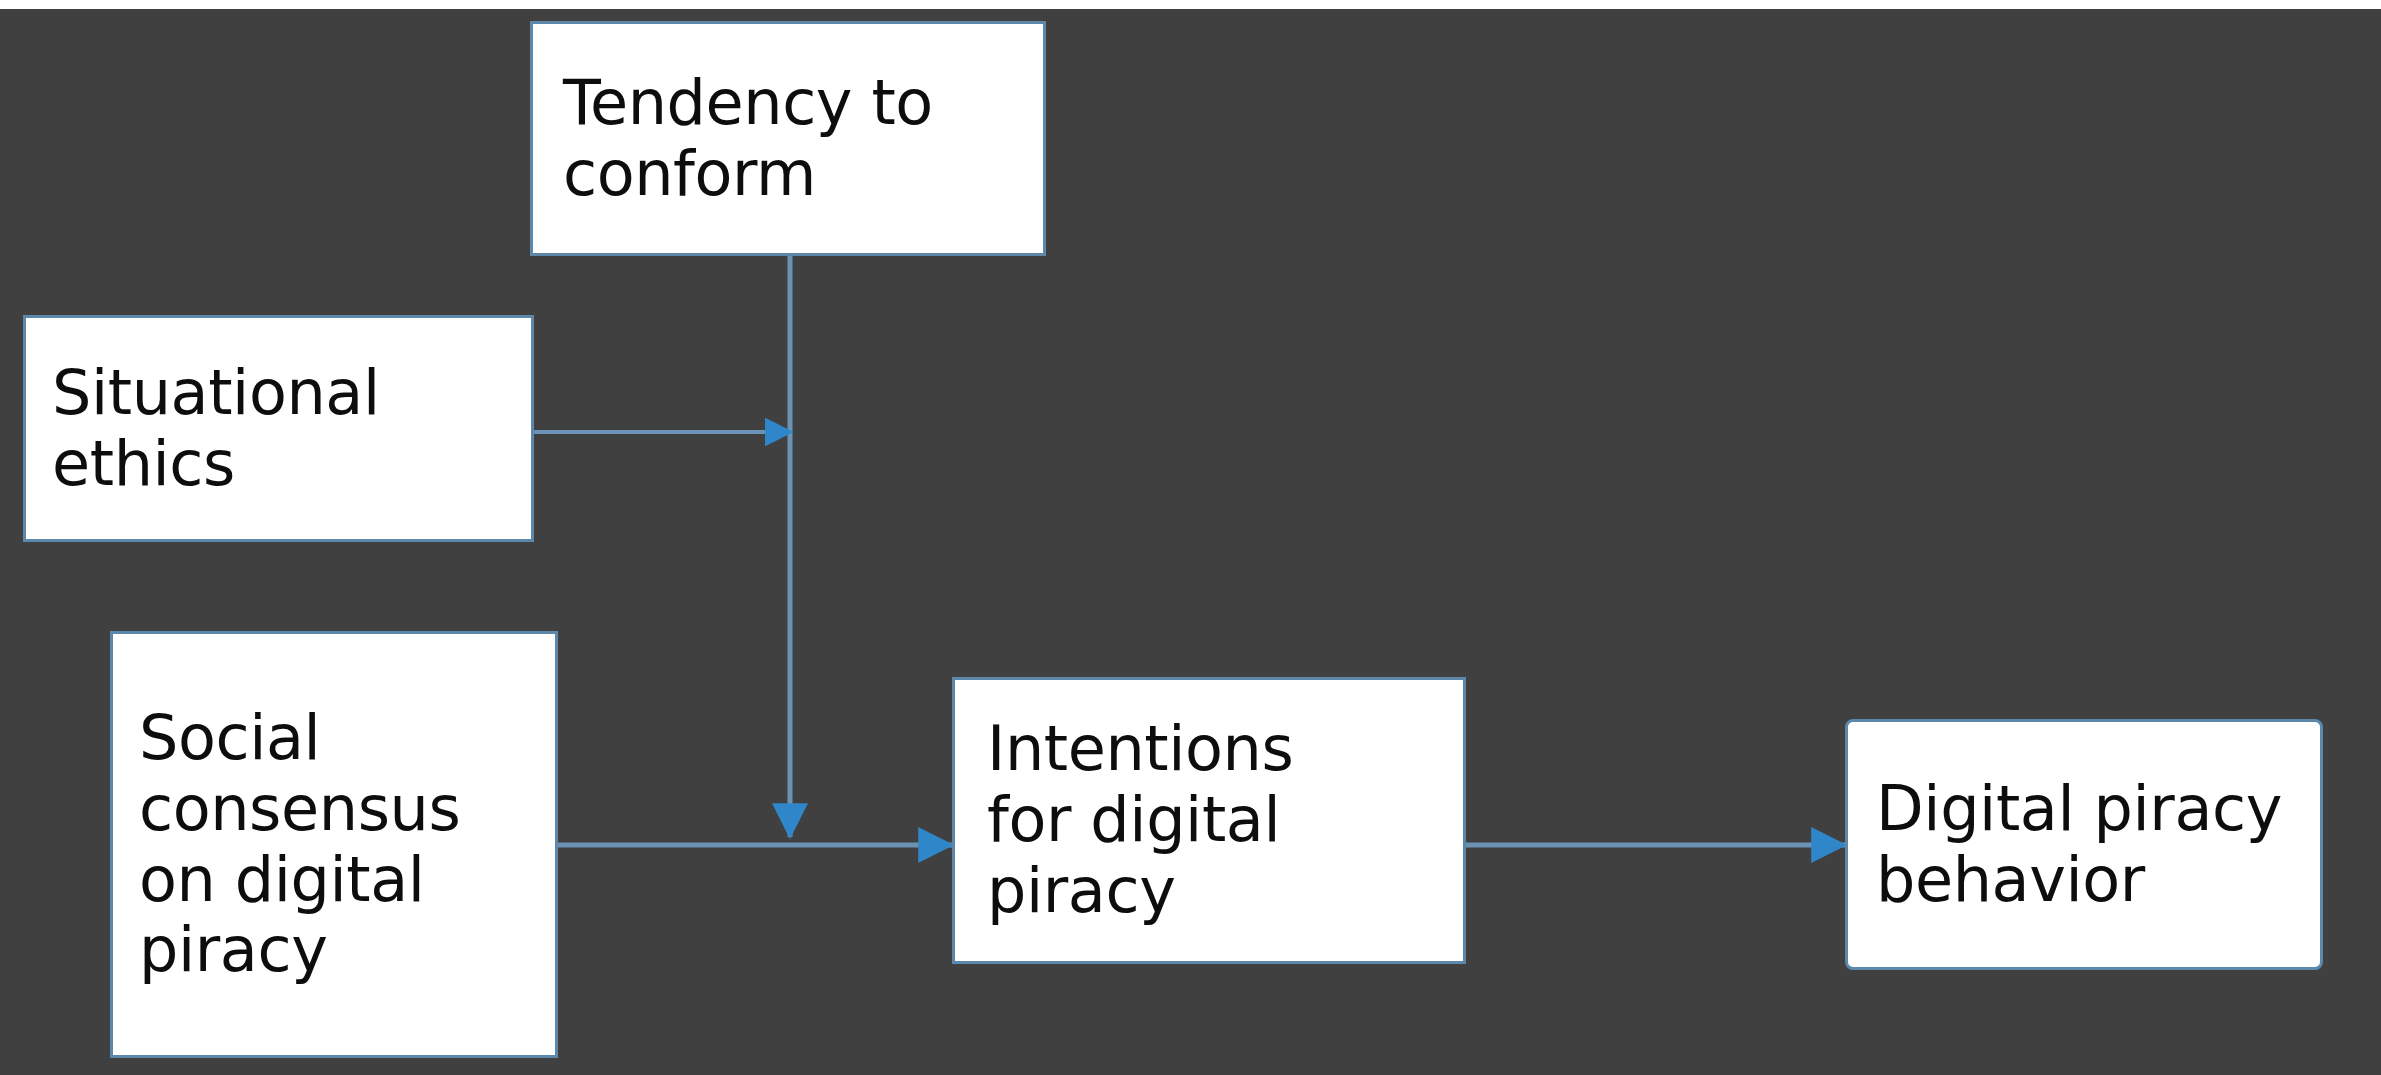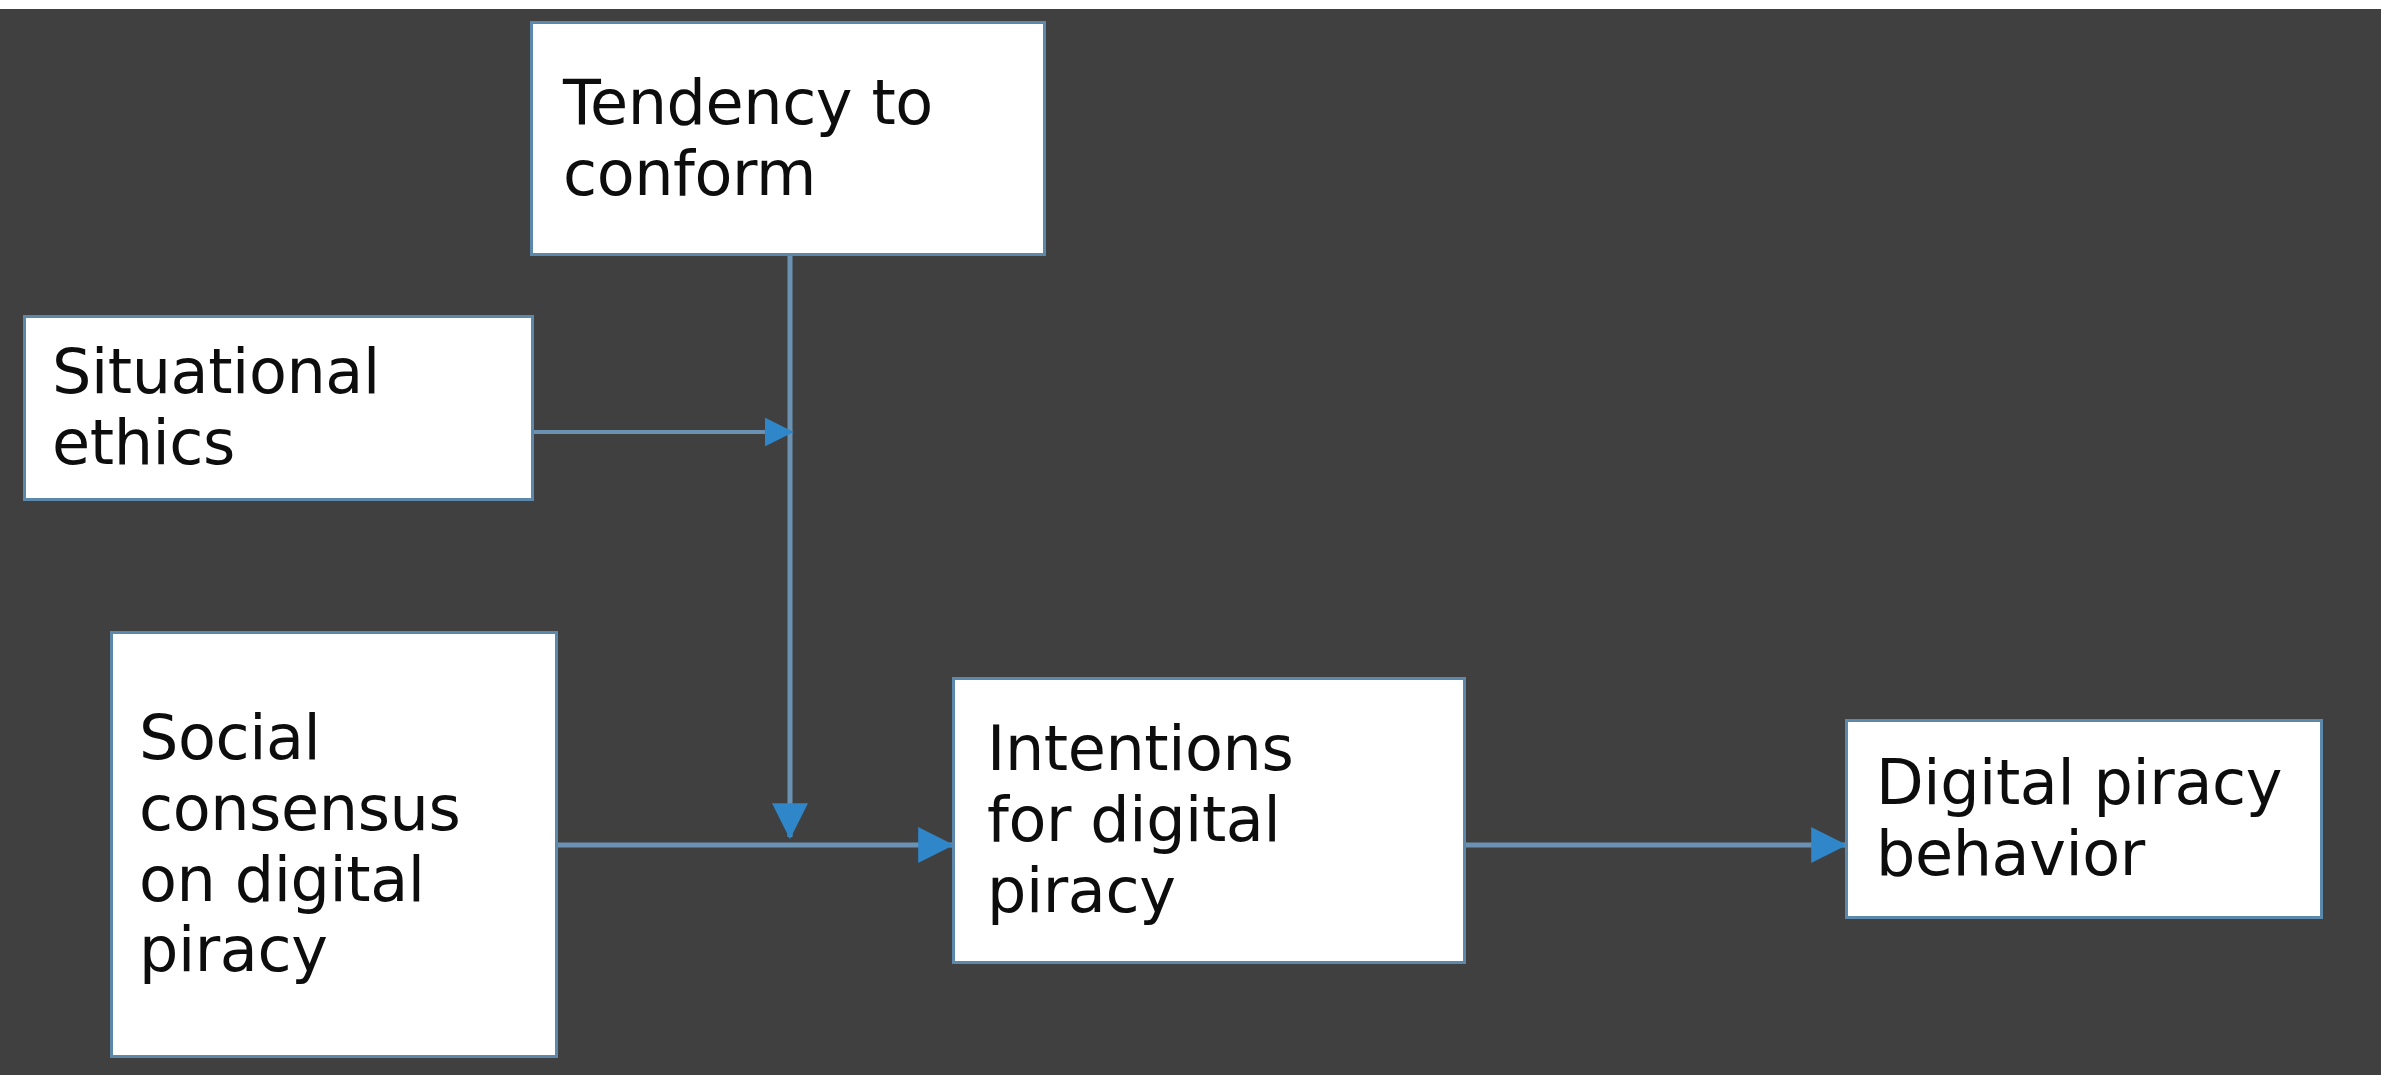--- a/index.html
+++ b/index.html
@@ -40,24 +40,24 @@
     padding: 0 22px 0 28px;
     color: #0d0d0d;
     font-size: 62px;
     line-height: 1.14;
     letter-spacing: -0.4px;
     white-space: pre-line;
     text-align: left;
   }
   
   #node-tendency-to-conform { left: 530px; top: 12px;  width: 516px; height: 235px; }
-  #node-situational-ethics  { left: 23px;  top: 306px; width: 511px; height: 186px; }
+  #node-situational-ethics  { left: 23px;  top: 306px; width: 511px; height: 227px; }
   #node-social-consensus    { left: 110px; top: 622px; width: 448px; height: 427px; }
   #node-intentions          { left: 952px; top: 668px; width: 514px; height: 287px; }
-  #node-digital-piracy-behavior { left: 1845px; top: 710px; width: 478px; height: 200px; }
+  #node-digital-piracy-behavior { left: 1845px; top: 710px; width: 478px; height: 251px; border-radius: 8px; }
 
   #node-tendency-to-conform .node-label { padding-left: 30px; }
   #node-situational-ethics .node-label { padding-left: 26px; }
   #node-social-consensus .node-label { padding-left: 26px; }
   #node-intentions .node-label { padding-left: 32px; }
   #node-digital-piracy-behavior .node-label { padding-left: 28px; }
 </style>
 </head>
 <body>
 

